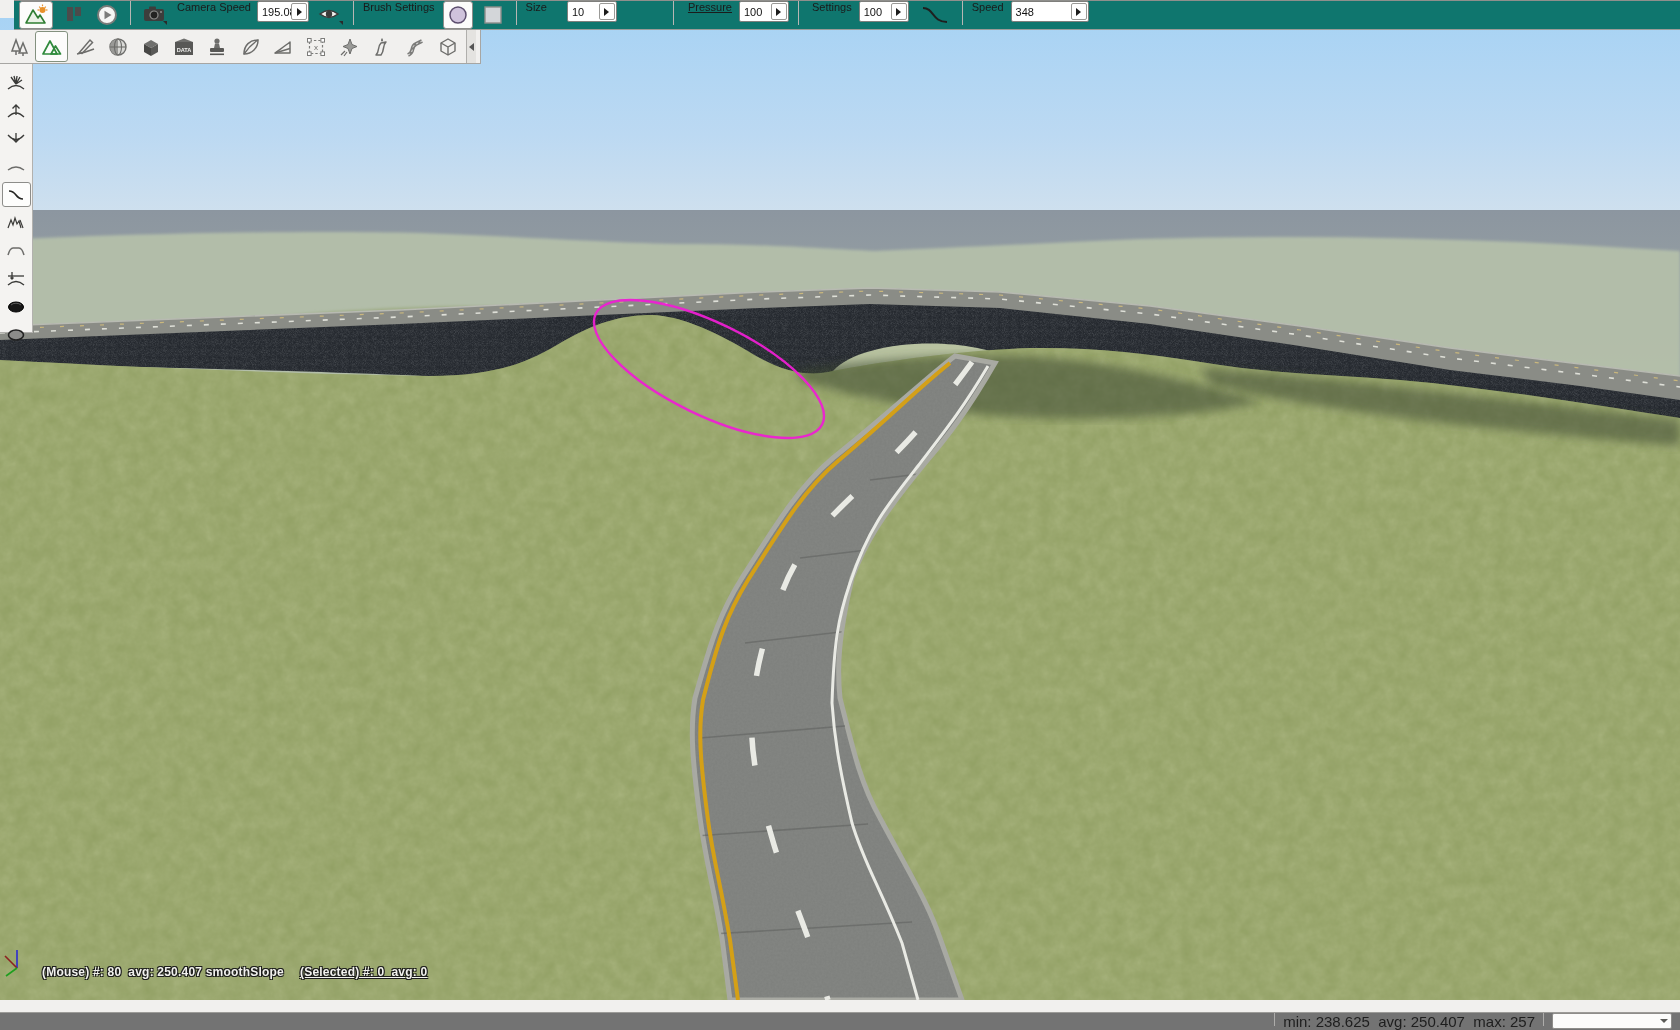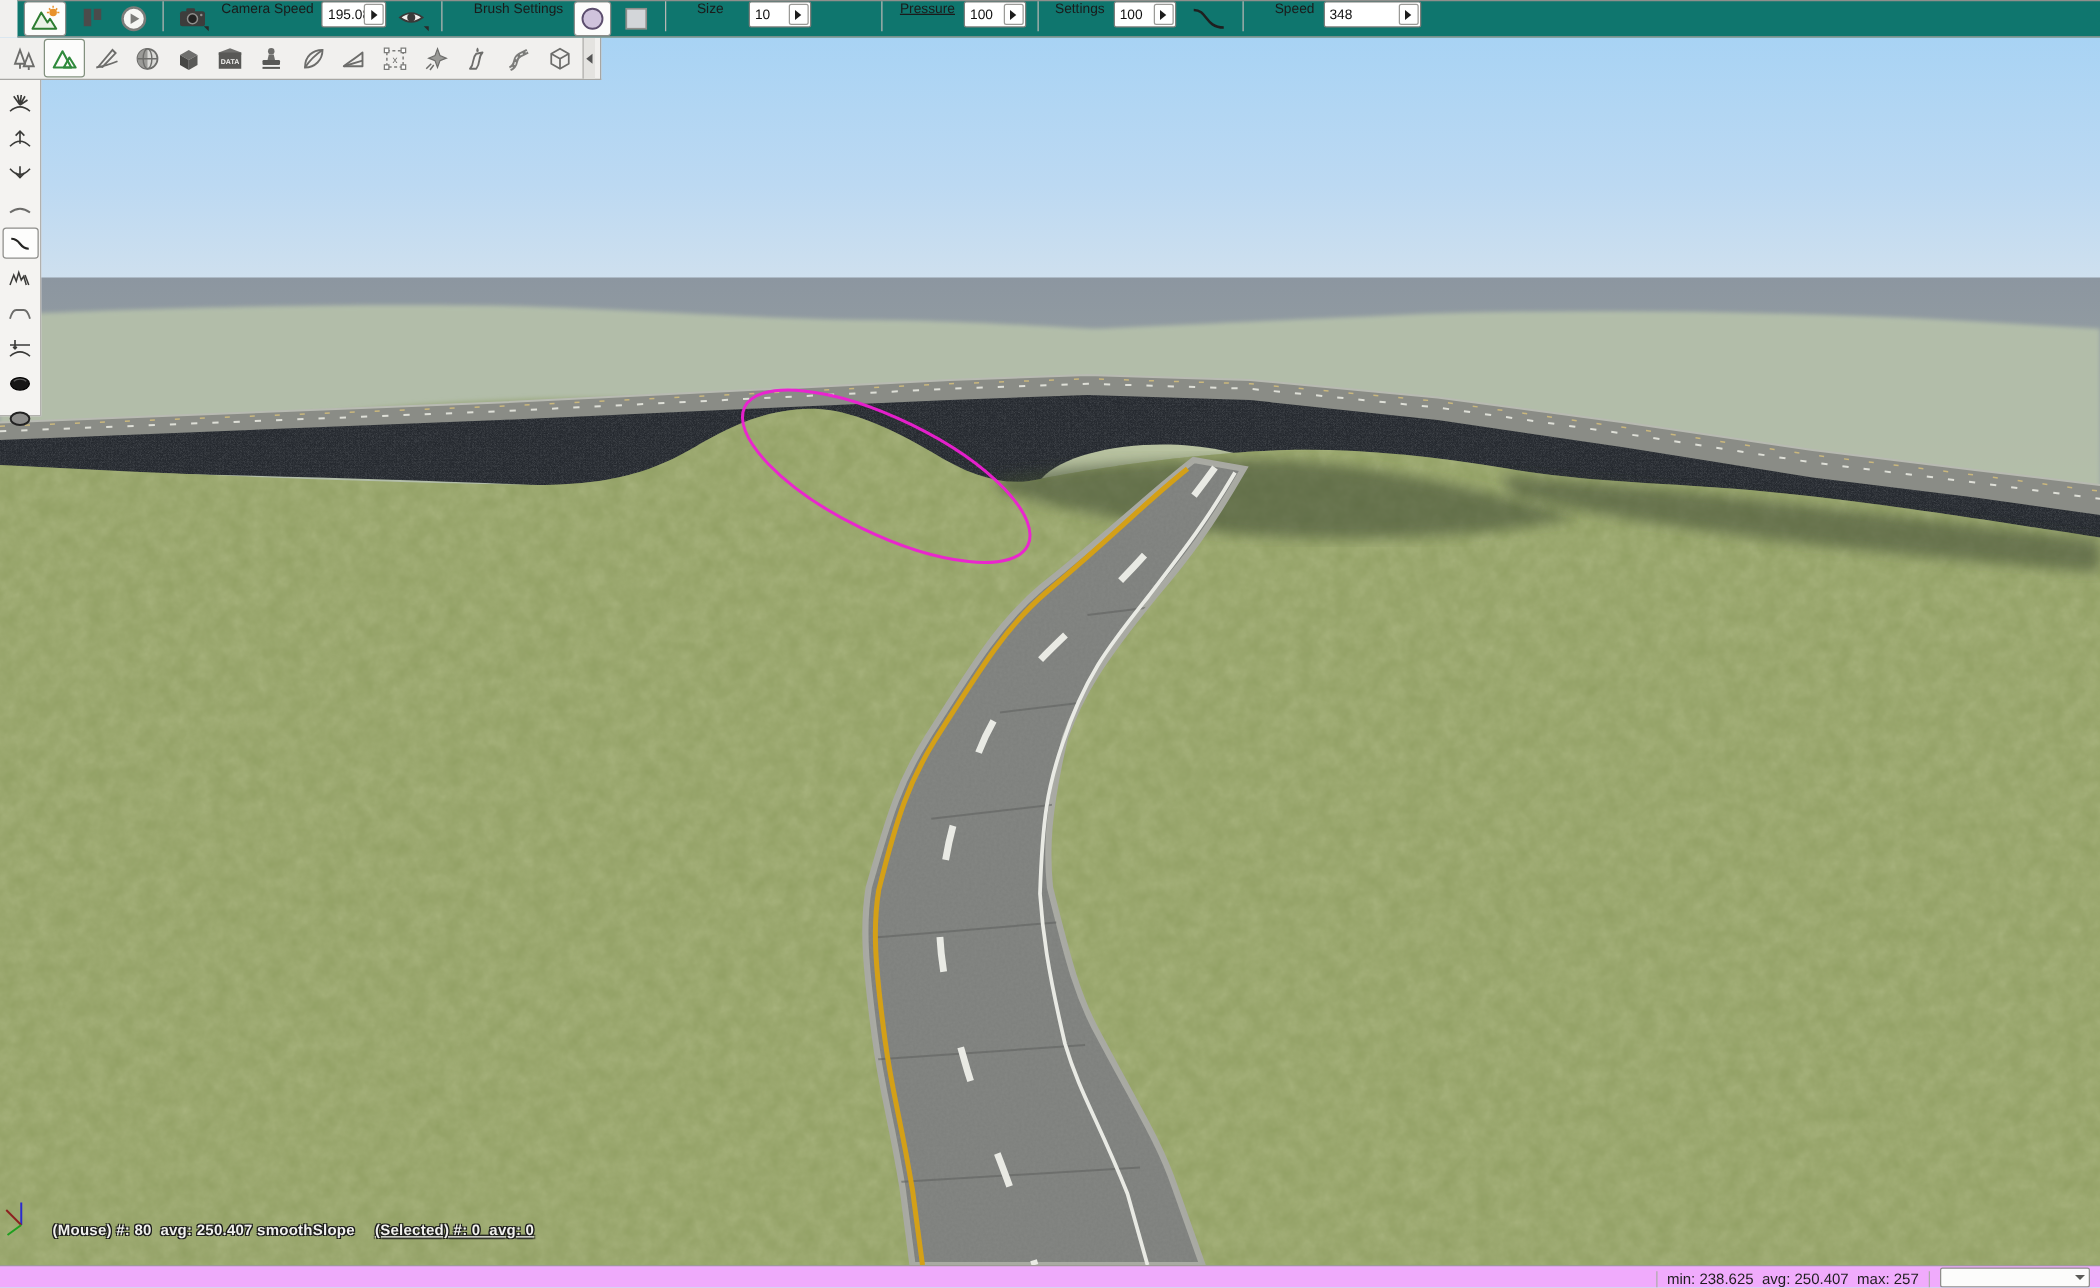--- a/index.html
+++ b/index.html
@@ -2,34 +2,34 @@
 <html><head>
 <meta charset="utf-8">
 <style>
   html,body{margin:0;padding:0;}
   body{
     width:1680px;height:1030px;position:relative;overflow:hidden;
     font-family:"Liberation Sans", sans-serif;background:#f1f0ee;
     -webkit-font-smoothing:antialiased;
   }
   
-  #viewport{position:absolute;left:0;top:30px;width:1680px;height:982px;background:#a8d3f4;}
+  #viewport{position:absolute;left:0;top:18px;width:1680px;height:982px;background:#a8d3f4;}
   #viewport svg{display:block;}
   .vp-status{
     position:absolute;top:947px;font-size:12px;font-weight:bold;color:#f2f2ee;
     text-shadow:1px 1px 0 #1c1c1c, -1px -1px 0 #1c1c1c, 1px -1px 0 #1c1c1c, -1px 1px 0 #1c1c1c;
     white-space:pre;letter-spacing:.2px;
   }
   
   #toolbar-top{
     position:absolute;left:14px;top:0;width:1680px;height:30px;background:#0f766e;
     border-top:1px solid #8f8f8c;border-bottom:1px solid #9b9b98;
     display:flex;box-sizing:border-box;z-index:30;
   }
-  .tb-label{font-size:11px;color:#1b1b1b;white-space:nowrap;margin-left:16px;}
+  .tb-label{font-size:11px;color:#1b1b1b;white-space:nowrap;}
   .sep{width:1px;height:24px;background:#b7b6b3;margin:0 9px;flex:none;}
   .tb-btn{flex:none;display:flex;align-items:center;justify-content:center;background:transparent;border:1px solid transparent;border-radius:3px;}
   .tb-btn.selected{background:#fcfcfb;border:1px solid #8d8d8a;}
   .spin-input{position:relative;height:19px;background:#fff;border:1px solid #7f7f7c;border-radius:2px;flex:none;display:flex;align-items:center;}
   .spin-input input{
     border:none;outline:none;height:15px;font-size:11px;font-family:"Liberation Sans",sans-serif;
     padding:0 0 0 4px;width:calc(100% - 20px);background:transparent;color:#111;
   }
   .spin-btn{
     position:absolute;right:1px;top:1px;bottom:1px;width:14px;background:#fff;border:1px solid #9a9a97;border-radius:2px;
@@ -50,23 +50,23 @@
   
   #toolbar-left{
     position:absolute;left:0;top:64px;width:33px;height:269px;background:#f4f3f1;
     border-right:1px solid #b2b1ae;border-bottom:1px solid #b2b1ae;box-sizing:border-box;
     display:flex;flex-direction:column;align-items:center;padding-top:6px;gap:3px;z-index:28;
   }
   .ltool-btn{width:27px;height:23px;flex:none;display:flex;align-items:center;justify-content:center;border:1px solid transparent;border-radius:3px;}
   .ltool-btn.selected{background:#fdfdfc;border:1px solid #8d8d8a;}
   
   #statusbar{
-    position:absolute;left:0;top:1012px;width:1680px;height:18px;background:#f0abfc;
-    border-top:1px solid #9c9b98;box-sizing:border-box;display:flex;align-items:flex-end;justify-content:flex-end;z-index:30;
-    font-size:12px;color:#1e1e1e;
+    position:absolute;left:0;top:1012px;width:1680px;height:18px;background:#737373;
+    border-top:1px solid #9c9b98;box-sizing:border-box;display:flex;align-items:flex-start;justify-content:flex-end;z-index:30;
+    font-size:15px;color:#1e1e1e;
   }
   .sb-sep{width:1px;height:13px;background:#adacaa;margin:0 8px;}
   #sb-dropdown{
     width:118px;height:14px;background:#fcfcfb;border:1px solid #8e8d8a;border-radius:2px;
     margin-right:8px;display:flex;align-items:center;justify-content:flex-end;
   }
   #sb-dropdown .dd-arrow{width:14px;height:12px;display:flex;align-items:center;justify-content:center;}
   #sb-dropdown .dd-arrow:before{content:"";width:0;height:0;border-top:4px solid #5a5a57;border-left:4px solid transparent;border-right:4px solid transparent;}
 </style>
 </head>

